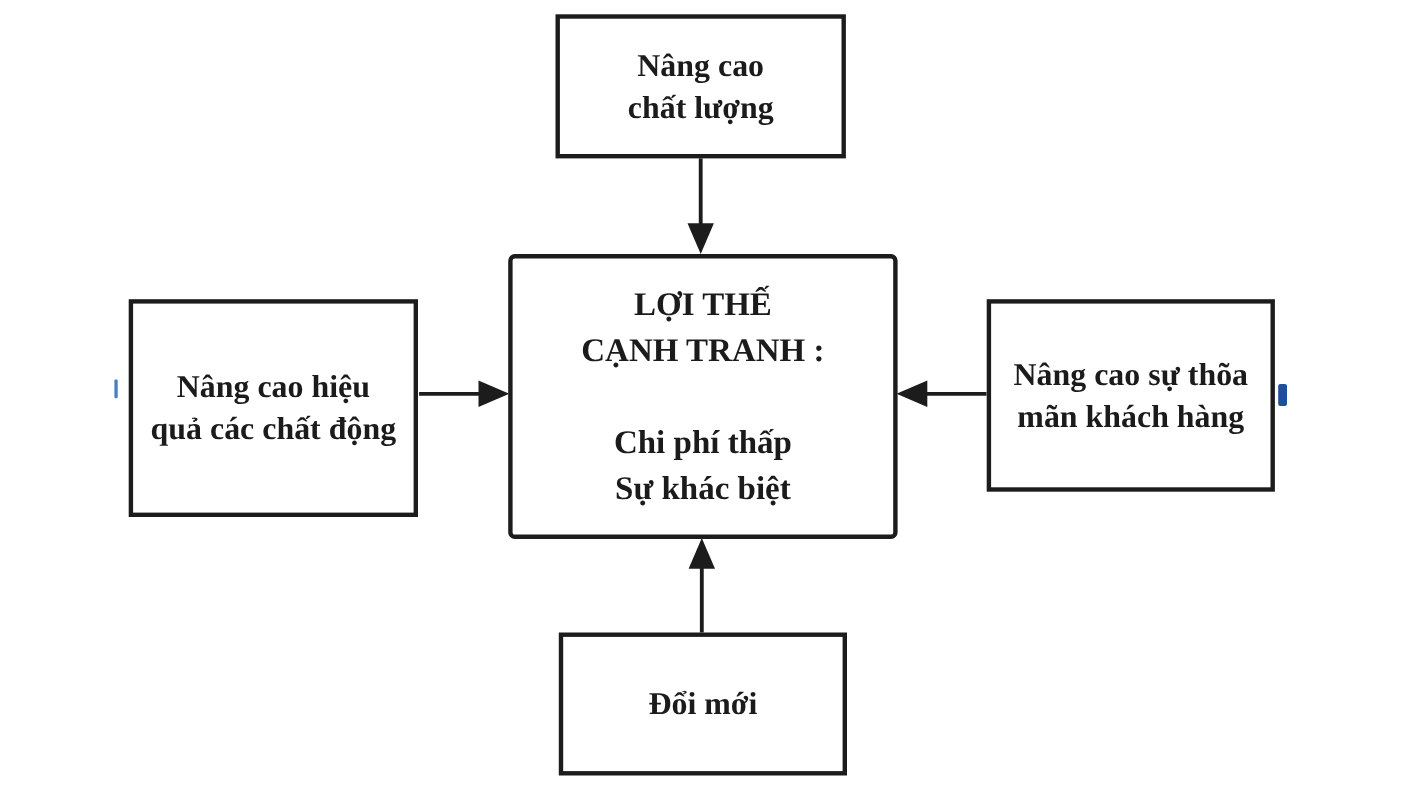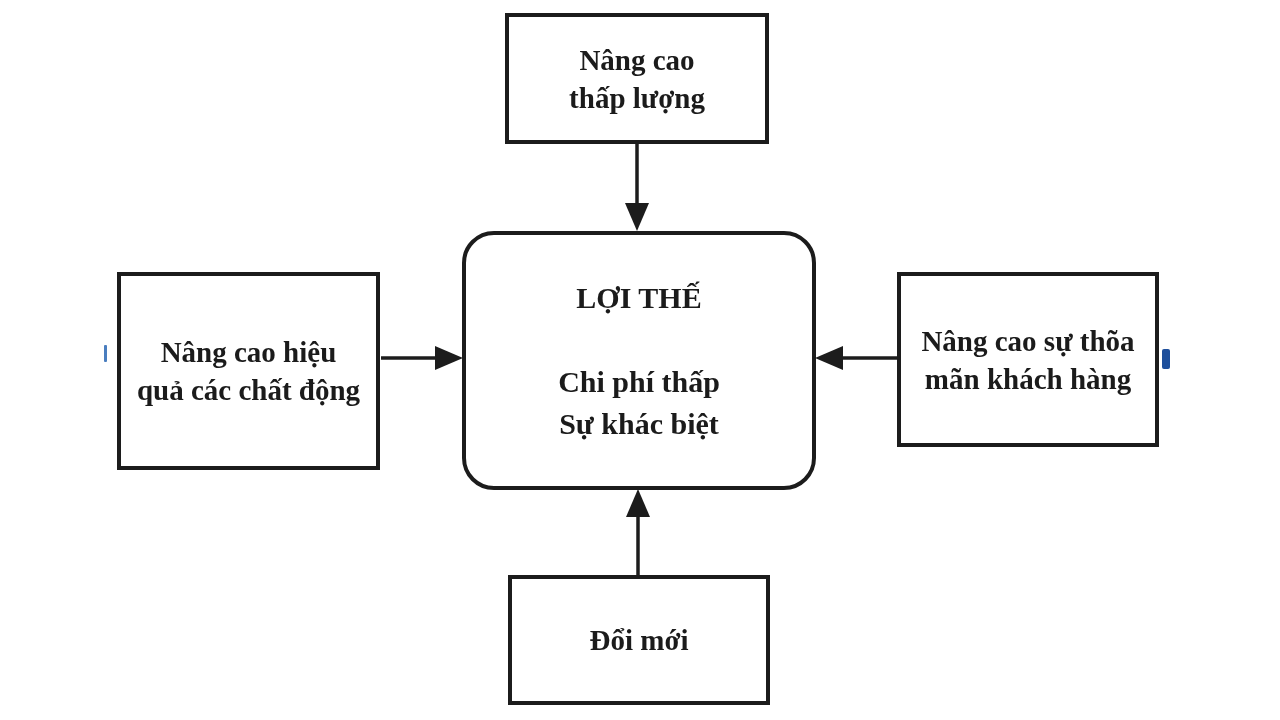--- a/index.html
+++ b/index.html
@@ -32,21 +32,21 @@
   .node .line {
     line-height: 38px;
     white-space: nowrap;
   }
   #node-top    { left: 505px; top: 13px;  width: 264px; height: 131px; font-size: 29px; }
   #node-left   { left: 117px; top: 272px; width: 263px; height: 198px; font-size: 29px; }
   #node-right  { left: 897px; top: 272px; width: 262px; height: 175px; font-size: 29px; }
   #node-bottom { left: 508px; top: 575px; width: 262px; height: 130px; font-size: 29px; }
   #node-center {
     left: 462px; top: 231px; width: 354px; height: 259px;
-    border-radius: 32px;
+    border-radius: 6px;
     font-size: 30px;
   }
   #node-center .line { line-height: 42px; }
   #node-center .spacer { height: 42px; }
   #arrow-layer {
     position: absolute;
     left: 0; top: 0;
     width: 1280px;
     height: 720px;
     z-index: 1;
@@ -77,30 +77,31 @@
       <polygon points="463,358 435,346 435,370" fill="#1c1c1c"></polygon>
     </g>
     <g>
       <line x1="897" y1="358" x2="838" y2="358" stroke="#1c1c1c" stroke-width="3.5"></line>
       <polygon points="815,358 843,346 843,370" fill="#1c1c1c"></polygon>
     </g>
   </svg>
 
   <div id="node-top" class="node">
     <div class="line">Nâng cao</div>
-    <div class="line">thấp lượng</div>
+    <div class="line">chất lượng</div>
   </div>
 
   <div id="node-left" class="node">
     <div class="line">Nâng cao hiệu</div>
     <div class="line">quả các chất động</div>
   </div>
 
   <div id="node-center" class="node">
     <div class="line">LỢI THẾ</div>
+    <div class="line">CẠNH TRANH :</div>
     <div class="spacer"></div>
     <div class="line">Chi phí thấp</div>
     <div class="line">Sự khác biệt</div>
   </div>
 
   <div id="node-right" class="node">
     <div class="line">Nâng cao sự thõa</div>
     <div class="line">mãn khách hàng</div>
   </div>
 

